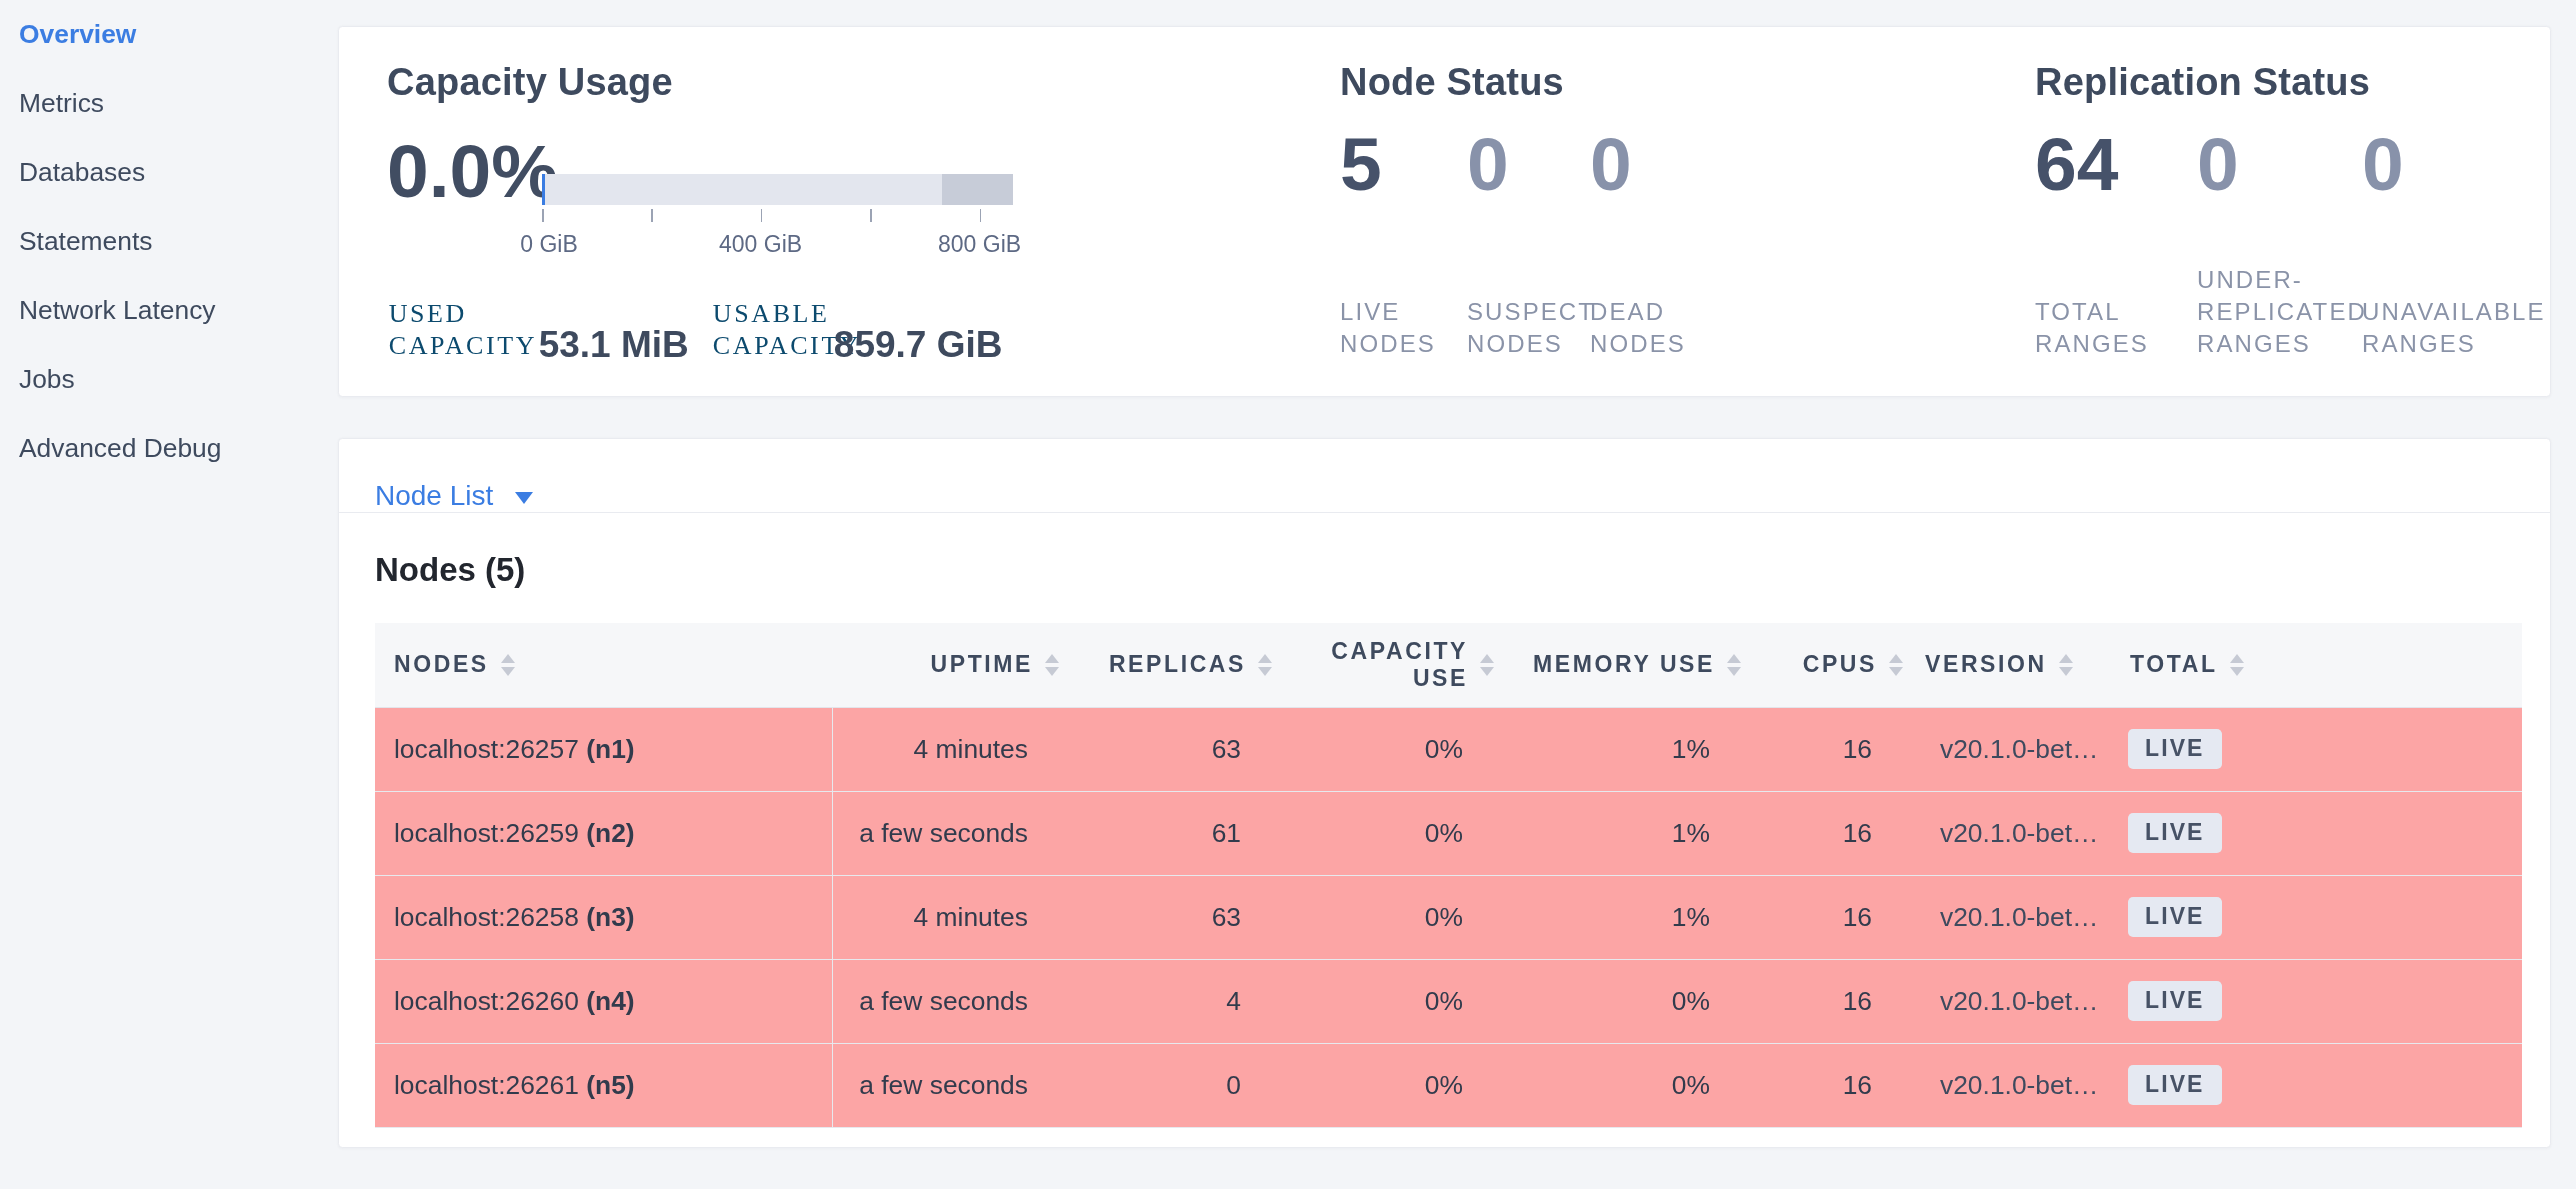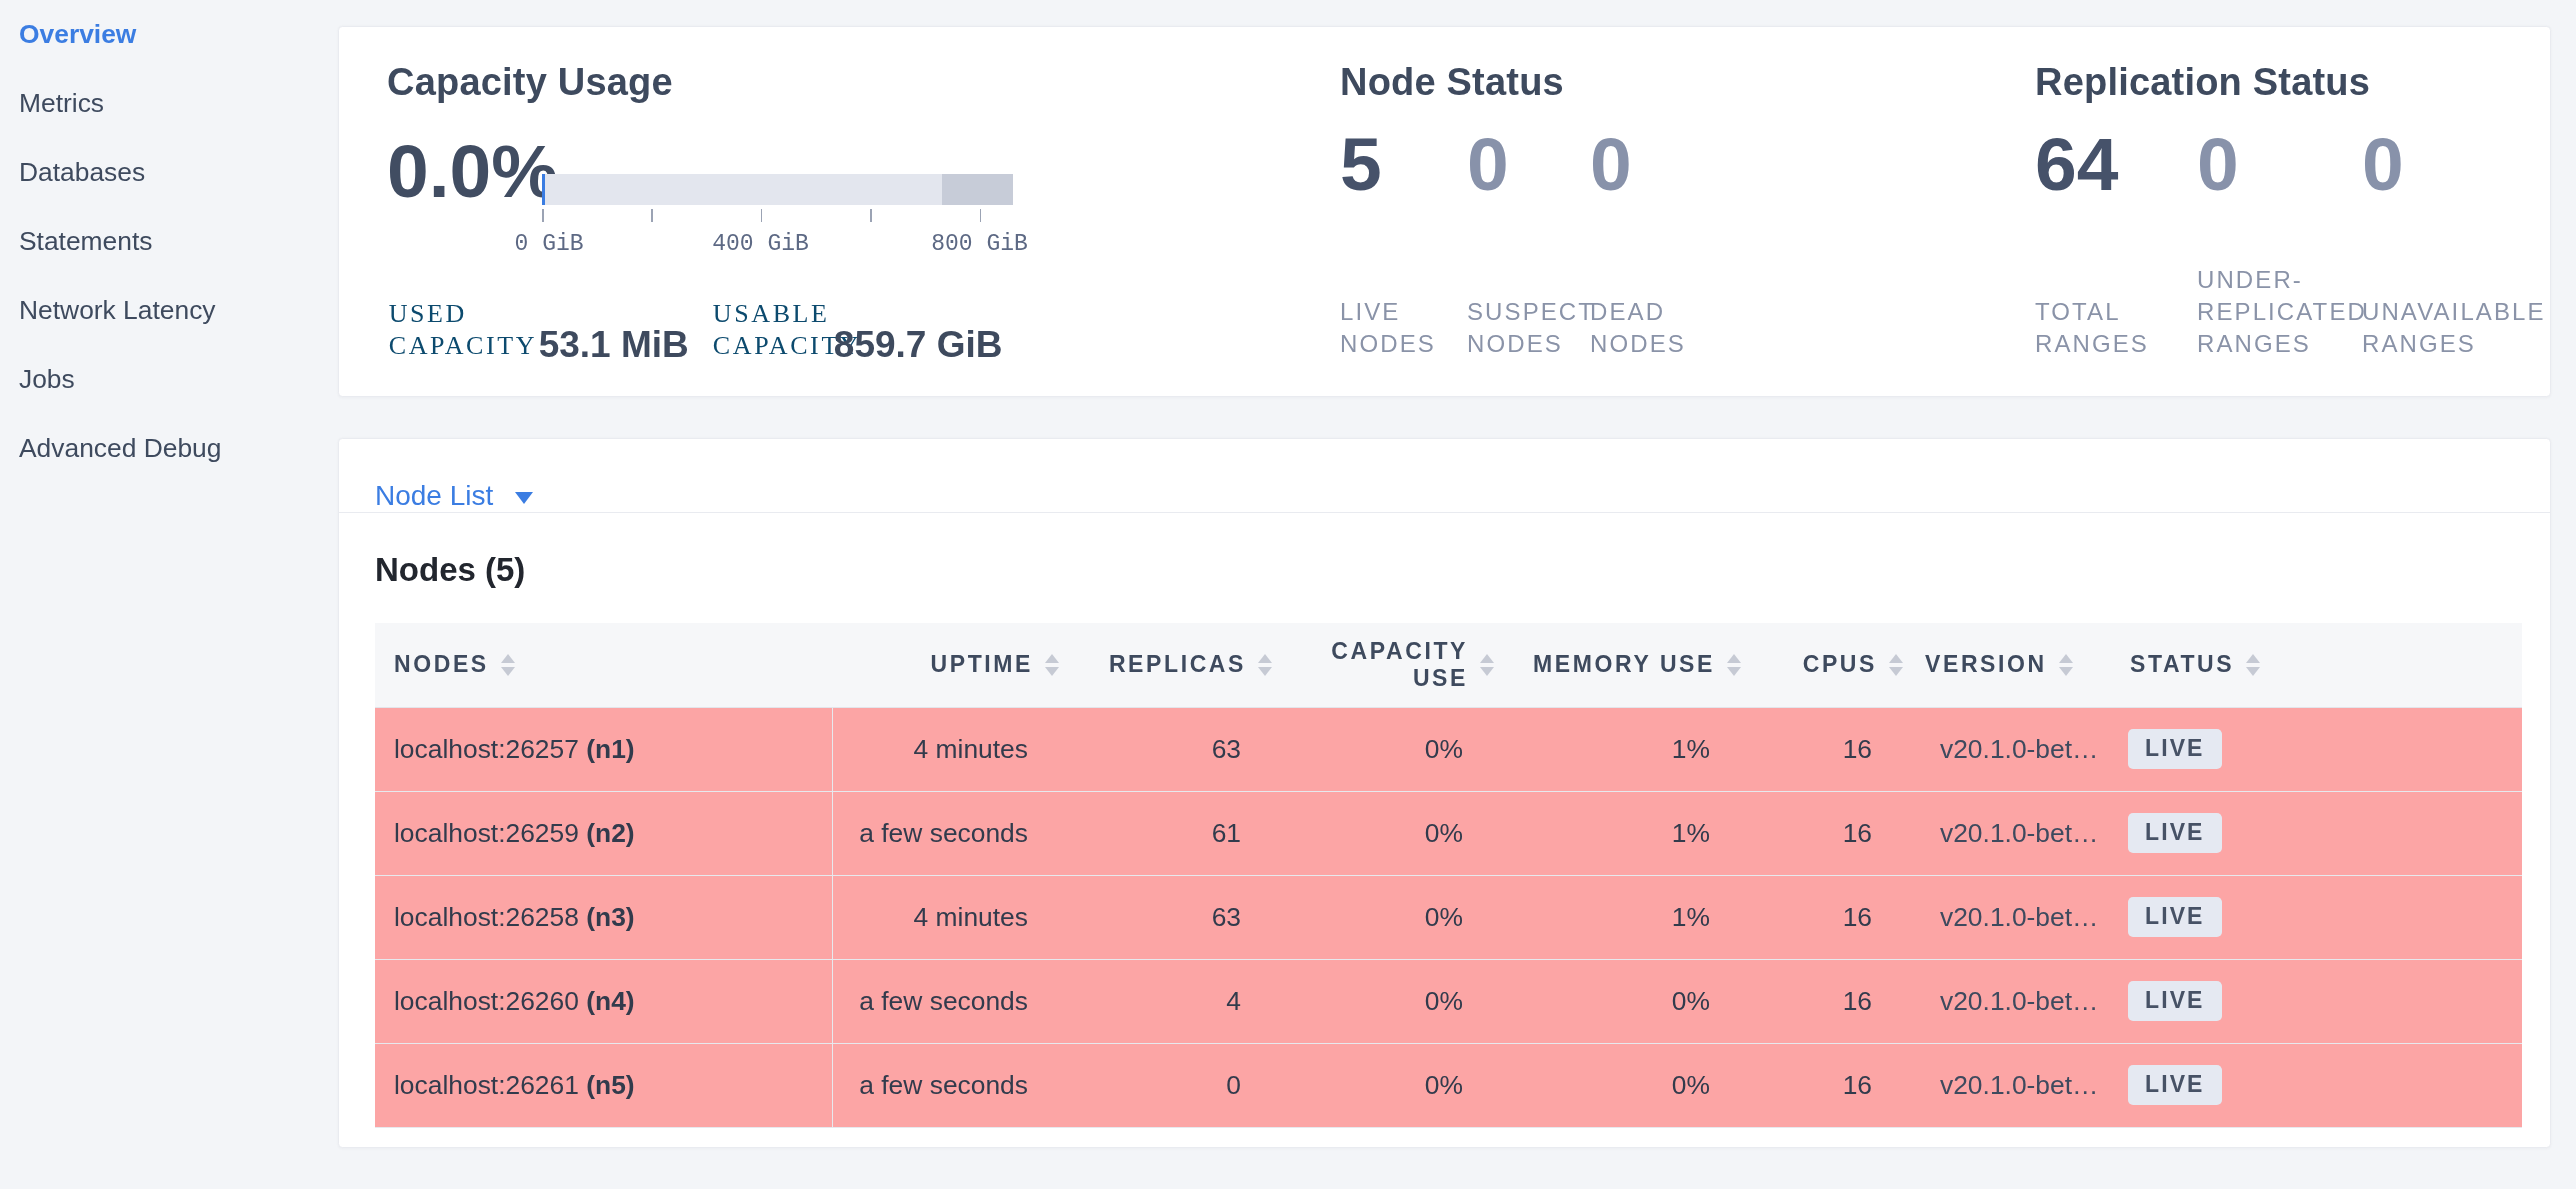--- a/index.html
+++ b/index.html
@@ -39,21 +39,21 @@
 
   
   .cap-percent { position:absolute; left:0; top:101px; font-size:75px; font-weight:600; color:#414d62; }
   .cap-bar-wrap { position:absolute; left:155px; top:147px; width:471px; }
   .cap-bar { position:relative; height:31px; background:#e3e6ee; }
   .cap-bar-other { position:absolute; right:0; top:0; bottom:0; width:15%; background:#c7ccd8; }
   .cap-bar-used  { position:absolute; left:0;  top:0; bottom:0; width:3.4px;  background:#3b7de2; }
   .cap-ticks { position:relative; height:15.4px; margin-top:4.3px; }
   .cap-tick { position:absolute; top:0; width:1.7px; height:13.6px; background:#9ba3b4; }
   .cap-axis-labels { position:relative; height:27px; margin-top:6.8px; font-size:23px; color:#5d6984; }
-  .cap-axis-label { position:absolute; transform:translateX(-50%); white-space:nowrap;font-family:Liberation Mono, monospace; }
+  .cap-axis-label { position:absolute; transform:translateX(-50%); white-space:nowrap; }
   .cap-metrics { position:absolute; left:1.7px; top:271px; display:flex; align-items:flex-end; }
   .metric-label { font-size:26px; letter-spacing:2.6px; color:#0c4a6e; line-height:32px;font-family:Liberation Serif, serif; }
   .metric-label.w1 { width:150px; }
   .metric-label.w2 { width:121px; }
   .metric-value { font-size:37px; font-weight:700; color:#3e4a5e; margin-right:24px; line-height:34px; }
 
   
   .stats-row { position:absolute; top:96px; bottom:36px; display:flex; }
   .stat { display:flex; flex-direction:column; }
   .stat .stat-value { font-size:75px; font-weight:600; color:#46526a; line-height:1.1; }
@@ -260,21 +260,21 @@
               <div class="th-inner left">
                 <span>VERSION</span>
                 <span class="sort">
                   <span class="up"></span>
                   <span class="down"></span>
                 </span>
               </div>
             </th>
             <th>
               <div class="th-inner left">
-                <span>STATUS</span>
+                <span>TOTAL</span>
                 <span class="sort">
                   <span class="up"></span>
                   <span class="down"></span>
                 </span>
               </div>
             </th>
           </tr>
         </thead>
       <tbody id="nodes-table-body">
           <tr>

